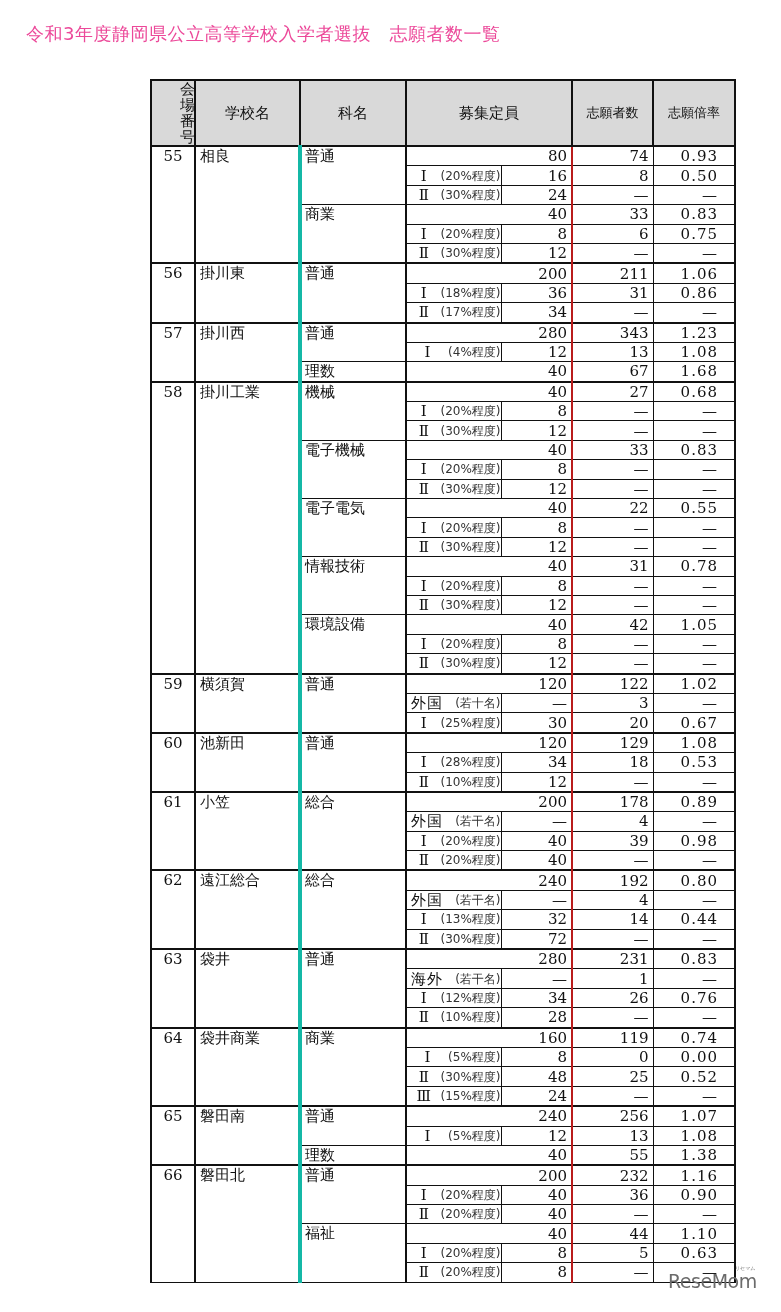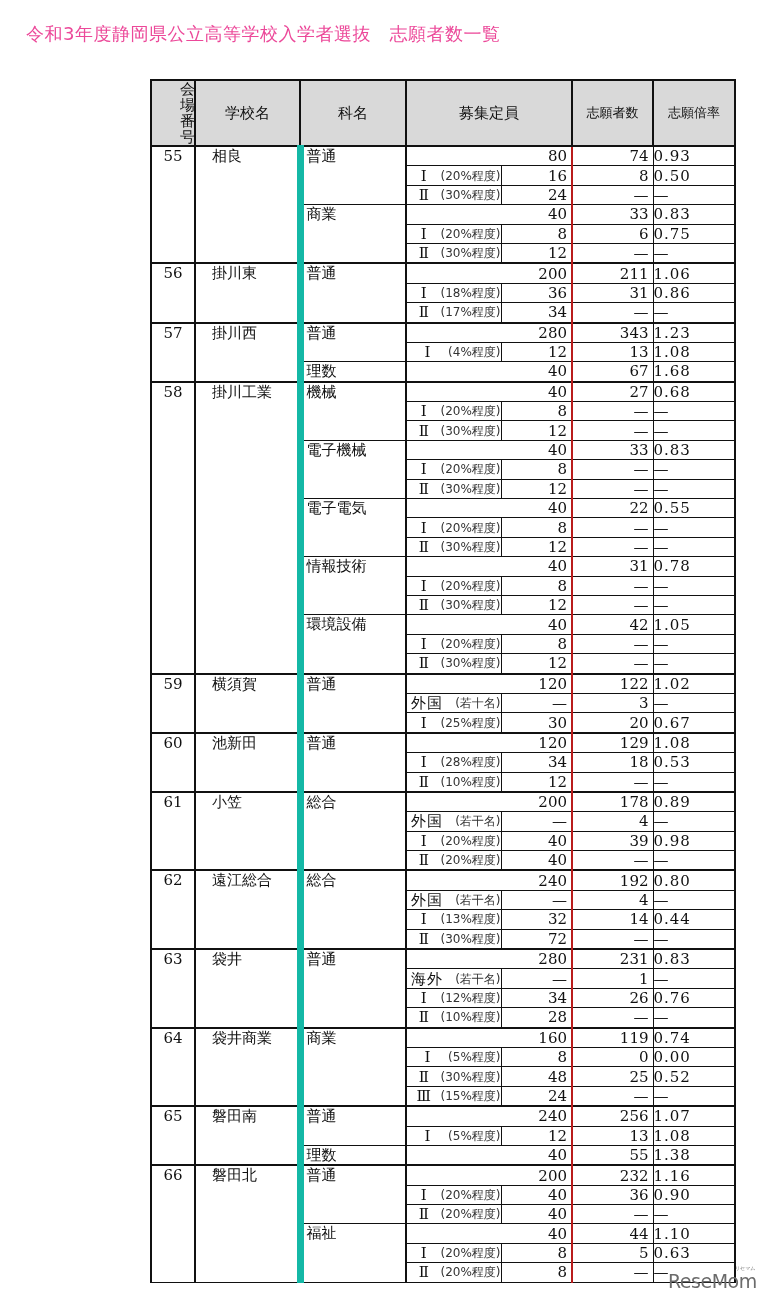--- a/index.html
+++ b/index.html
@@ -9,24 +9,24 @@
            font-size:18px; letter-spacing:0.5px; color:#ec4899; white-space:pre; }
   .tbl { position:absolute; left:150px; top:79px; width:584px; border-collapse:collapse;
          table-layout:fixed; font-size:15px; }
   .tbl td, .tbl th { border:1px solid #111; padding:0; height:18.4px; line-height:18px;
          overflow:hidden; white-space:nowrap; }
   .tbl th { background:#d9d9d9; font-weight:normal; font-size:15px; height:38px; line-height:17px; border-width:2px; }
   .tbl th.small { font-size:13px;font-family:Liberation Mono, monospace; }
   .c-no { width:44px; } .c-school { width:105px; } .c-dept { width:106px; }
   .c-sub { width:95px; } .c-cap { width:71px; } .c-app { width:81px; } .c-rate { width:82px; }
   td.no { text-align:center; vertical-align:top; border-left:2px solid #111; border-right:2px solid #111; }
-  td.school { vertical-align:top; padding-left:16px; border-right:7px solid #14b8a6; }
+  td.school { vertical-align:top; padding-left:4px; border-right:4px solid #14b8a6; }
   td.dept { vertical-align:top; padding-left:3px; border-right:2px solid #111; }
   td.num { text-align:right; padding-right:4px; }
-  td.rate { text-align:left; padding-right:9px; border-right:2px solid #111; letter-spacing:1px; }
+  td.rate { text-align:right; padding-right:16px; border-right:2px solid #111; letter-spacing:1px;border-radius:9px; }
   td.cap { border-right:2px solid #b91c1c; }
   td.sub { padding-left:0; }
   .sub-wrap { display:flex; align-items:center; height:18px; }
   .roman { display:inline-block; width:42px; text-align:center; font-size:15px; }
   .roman.wide { width:56px; text-align:left; padding-left:4px; box-sizing:border-box; letter-spacing:1px; }
   .note { font-size:12px; color:#333; font-family:"DejaVu Sans","Liberation Sans",sans-serif; }
   tr.group-start td { border-top:2px solid #111; }
   .tbl tbody tr:last-child td { border-bottom:1px solid #111; }
   .logo { position:absolute; left:668px; top:1270px; font-family:"DejaVu Sans","Liberation Sans",sans-serif;
           font-weight:normal; font-size:19px; color:#6b6b6b; letter-spacing:-0.5px; }

